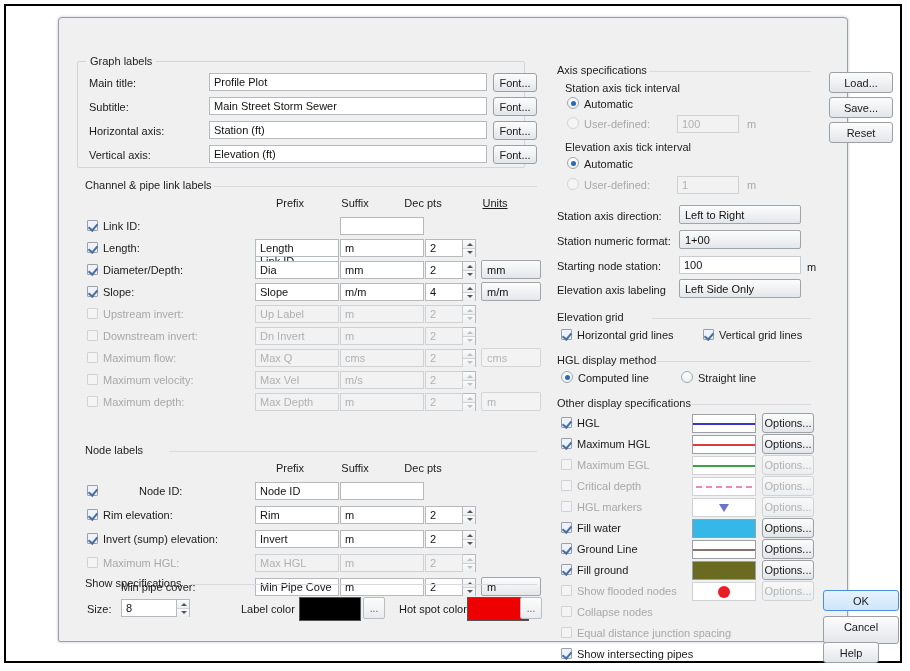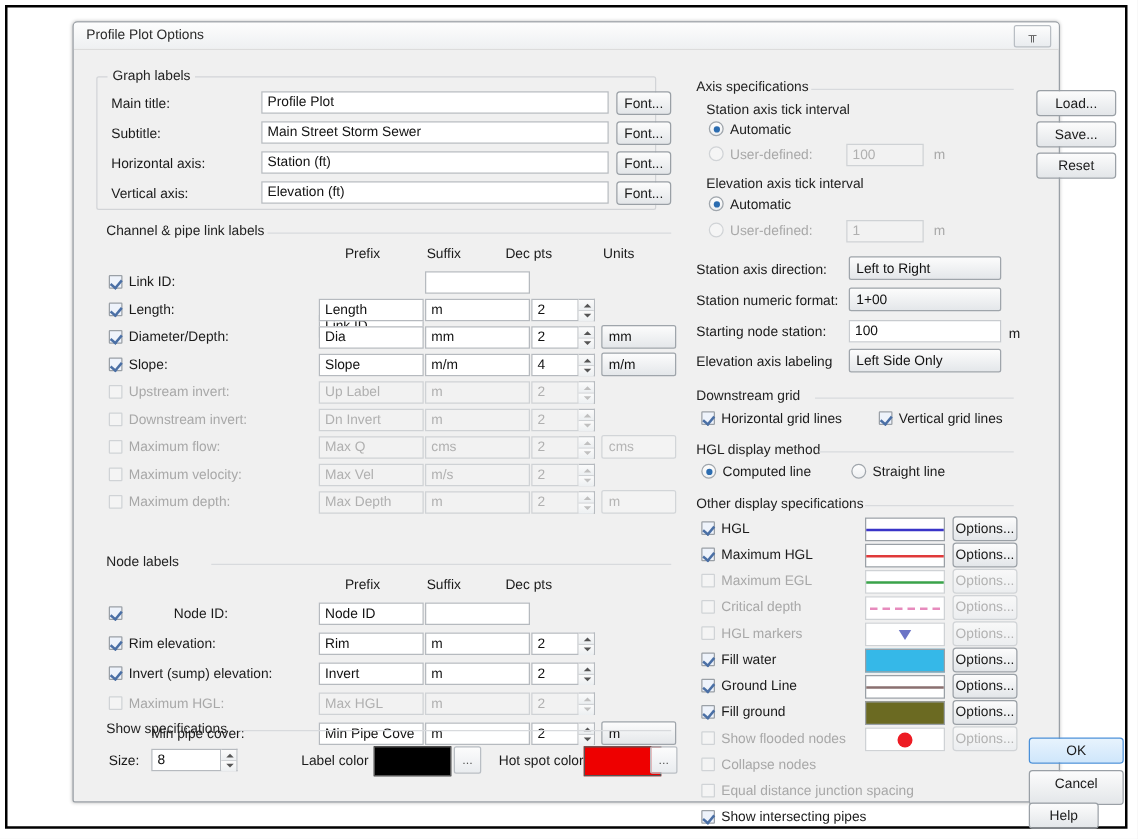--- a/index.html
+++ b/index.html
@@ -111,24 +111,20 @@
   .colorbox{position:absolute;border:1px solid #555;box-sizing:border-box;}
   .ellipsis-btn{position:absolute;width:20px;height:20px;border:1px solid #b9bec4;border-radius:2px;background:linear-gradient(#fcfcfc,#e9ecef);font-size:10px;color:#555;text-align:center;line-height:22px;}
 </style>
 </head>
 <body>
 
 <div class="page-frame">
 
   <div class="dialog">
 
-    <div class="titlebar">
-      <div class="title-text">Profile Plot Options</div>
-      <div class="close-btn">╥</div>
-    </div>
 
     <div class="body-area">
 
     <div class="grp" style="left: 18px; top: 22px; width: 446px; height: 105px;">
           <div class="grp-title">Graph labels</div>
         </div>
         <div class="lbl" style="left: 30px; top: 38px;">Main title:</div>
         <div class="tf" style="left: 150px; top: 34px; width: 278px;">Profile Plot</div>
         <div class="btn" style="left: 434px; top: 34px; width: 44px; height: 19px; line-height: 18px;">Font...</div>
         <div class="lbl" style="left: 30px; top: 62px;">Subtitle:</div>
@@ -138,21 +134,21 @@
         <div class="tf" style="left: 150px; top: 82px; width: 278px;">Station (ft)</div>
         <div class="btn" style="left: 434px; top: 82px; width: 44px; height: 19px; line-height: 18px;">Font...</div>
         <div class="lbl" style="left: 30px; top: 110px;">Vertical axis:</div>
         <div class="tf" style="left: 150px; top: 106px; width: 278px;">Elevation (ft)</div>
         <div class="btn" style="left: 434px; top: 106px; width: 44px; height: 19px; line-height: 18px;">Font...</div>
         <div class="sub-title" style="left: 26px; top: 140px;">Channel &amp; pipe link labels</div>
         <div class="sep" style="left: 155px; top: 147px; width: 323px;"></div>
         <div class="colhdr" style="left: 203px; top: 158px; width: 56px;">Prefix</div>
         <div class="colhdr" style="left: 268px; top: 158px; width: 56px;">Suffix</div>
         <div class="colhdr" style="left: 336px; top: 158px; width: 56px;">Dec pts</div>
-        <div class="colhdr" style="left: 408px; top: 158px; width: 56px;">Units</div>
+        <div class="colhdr" style="left: 408px; top: 158px; width: 56px; text-decoration: underline;">Units</div>
         <div class="ck on" style="left: 28px; top: 181px;"></div>
         <div class="lbl" style="left: 44px; top: 181px;">Link ID:</div>
         <div class="tf" style="left: 196px; top: 193px; width: 84px; margin-top: 20px;">Link ID</div>
         <div class="tf" style="left: 281px; top: 178px; width: 84px;"></div>
         <div class="ck on" style="left: 28px; top: 203px;"></div>
         <div class="lbl" style="left: 44px; top: 203px;">Length:</div>
         <div class="tf" style="left: 196px; top: 200px; width: 84px;">Length</div>
         <div class="tf" style="left: 281px; top: 200px; width: 84px;">m</div>
         <div class="tf" style="left: 366px; top: 200px; width: 38px;">2</div>
         <div class="spin" style="left: 404px; top: 200px;">
@@ -303,21 +299,21 @@
         <div class="lbl dim" style="left: 688px; top: 140px;">m</div>
         <div class="lbl" style="left: 498px; top: 171px;">Station axis direction:</div>
         <div class="cb" style="left: 620px; top: 166px; width: 122px;">Left to Right</div>
         <div class="lbl" style="left: 498px; top: 196px;">Station numeric format:</div>
         <div class="cb" style="left: 620px; top: 191px; width: 122px;">1+00</div>
         <div class="lbl" style="left: 498px; top: 221px;">Starting node station:</div>
         <div class="tf flat" style="left: 620px; top: 217px; width: 122px;">100</div>
         <div class="lbl" style="left: 748px; top: 222px;">m</div>
         <div class="lbl" style="left: 498px; top: 245px;">Elevation axis labeling</div>
         <div class="cb" style="left: 620px; top: 240px; width: 122px;">Left Side Only</div>
-        <div class="sub-title" style="left: 498px; top: 272px;">Downstream grid</div>
+        <div class="sub-title" style="left: 498px; top: 272px;">Elevation grid</div>
         <div class="sep" style="left: 593px; top: 279px; width: 159px;"></div>
         <div class="ck on" style="left: 502px; top: 290px;"></div>
         <div class="lbl" style="left: 518px; top: 290px;">Horizontal grid lines</div>
         <div class="ck on" style="left: 644px; top: 290px;"></div>
         <div class="lbl" style="left: 660px; top: 290px;">Vertical grid lines</div>
         <div class="sub-title" style="left: 498px; top: 315px;">HGL display method</div>
         <div class="sep" style="left: 596px; top: 322px; width: 156px;"></div>
         <div class="rd on" style="left: 502px; top: 332px;"></div>
         <div class="lbl" style="left: 519px; top: 333px;">Computed line</div>
         <div class="rd" style="left: 622px; top: 332px;"></div>

